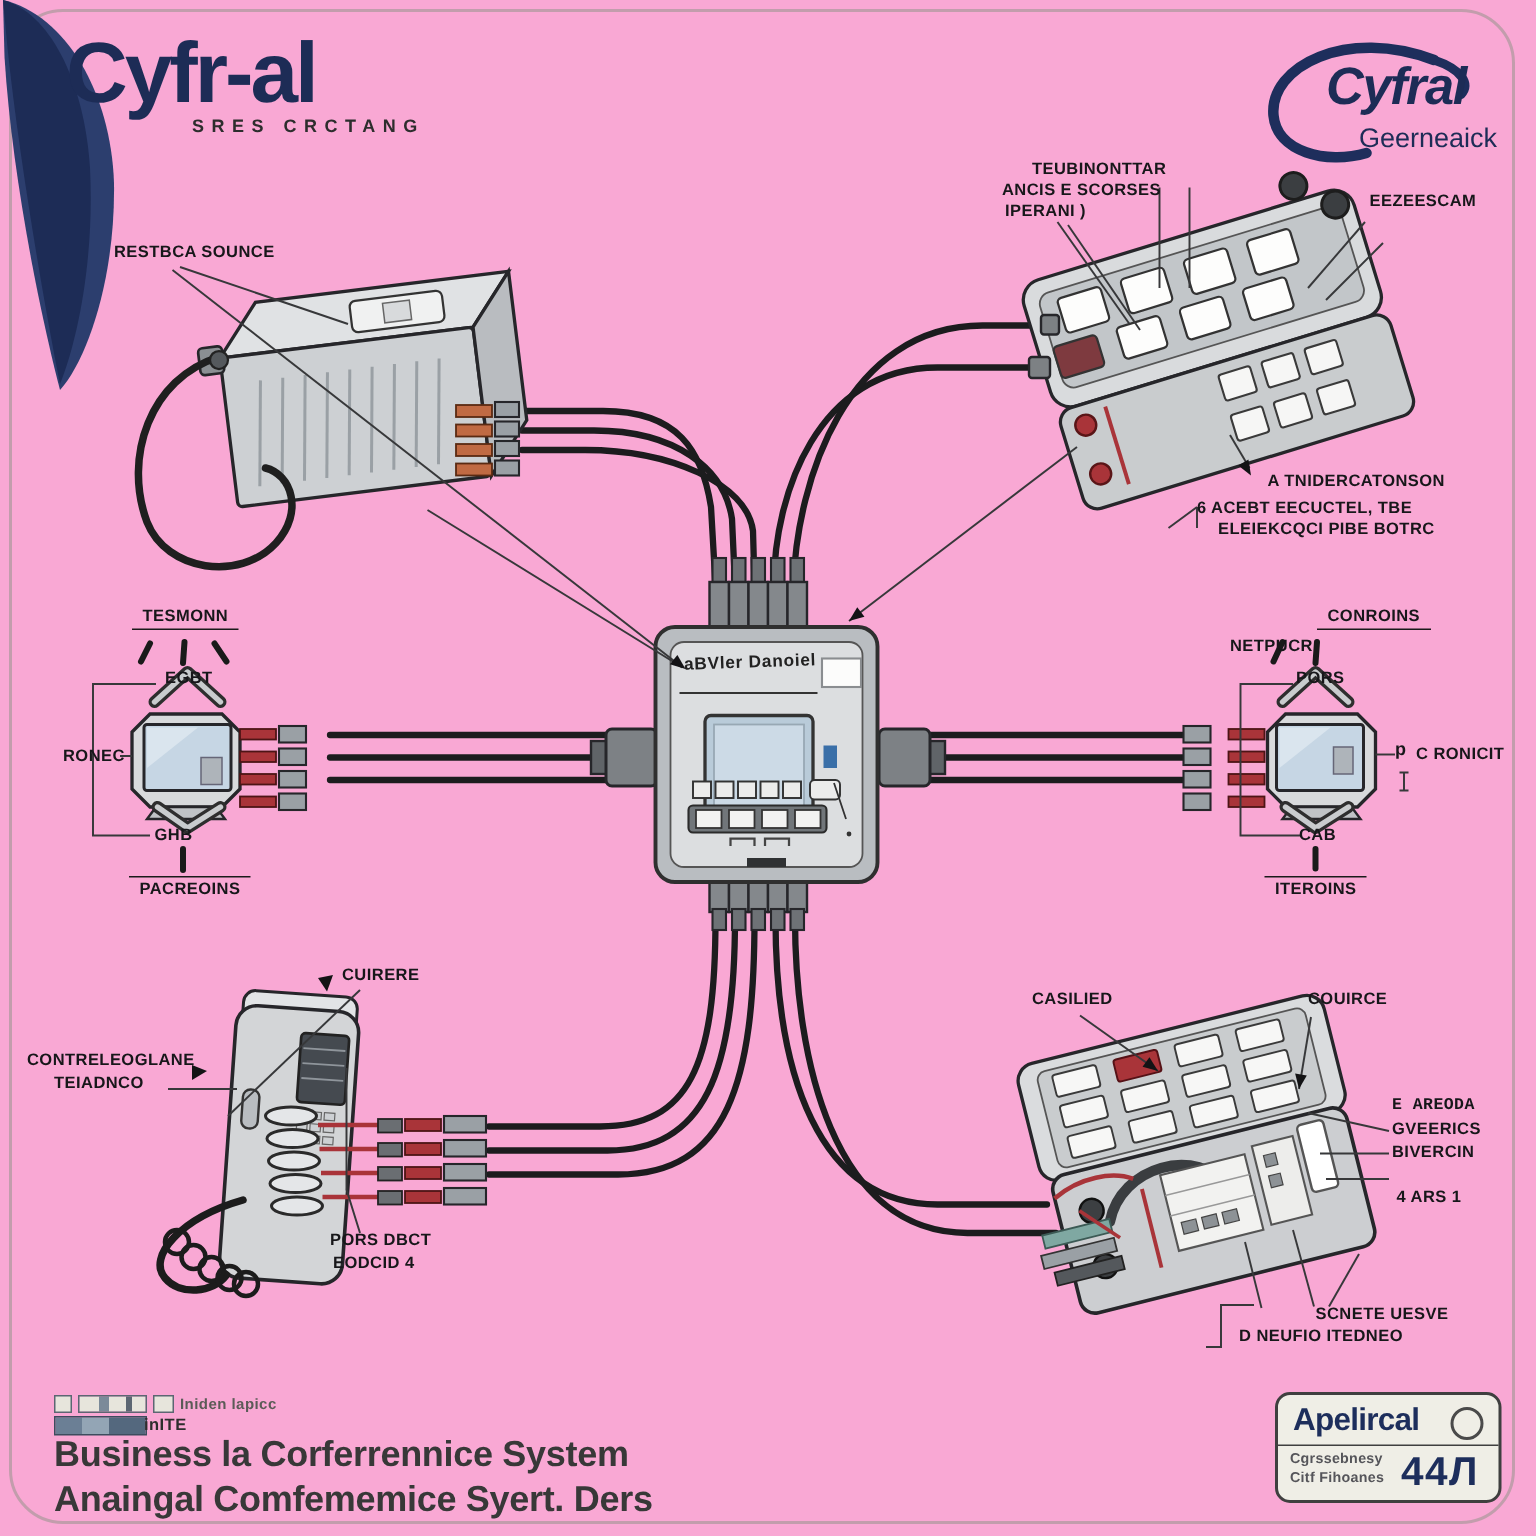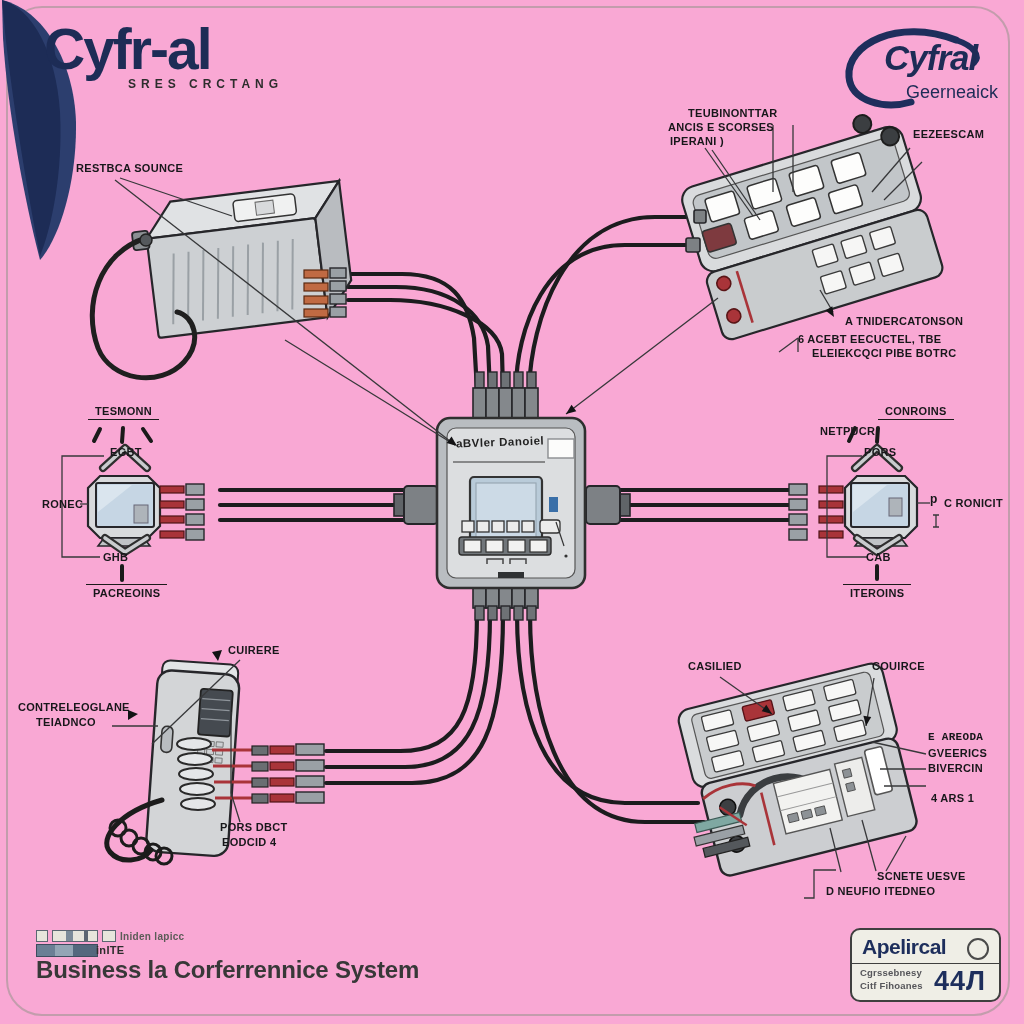--- a/index.html
+++ b/index.html
@@ -443,20 +443,21 @@
     <span class="lg-box" style="width:10px;"></span>
     <span class="lg-box" style="width:44px;background:linear-gradient(90deg,#e7e5dc 0 30%,#7b8a99 30% 45%,#e7e5dc 45% 70%,#5c6672 70% 80%,#e7e5dc 80% 100%);"></span>
     <span class="lg-box" style="width:12px;"></span>
     <span class="lg-text">Iniden lapicc</span>
   </div>
   <div class="legend-row" style="top:944px;">
     <span class="lg-bar"></span>
     <span class="lg-text" style="color:#2d2d2d;font-size:11px;margin-left:-6px;">inITE</span>
   </div>
   <div class="footer-line" style="top:956px;">Business la Corferrennice System</div>
+  <div class="footer-line" style="top:986px;">Anaingal Comfememice Syert. Ders</div>
 
   <div class="badge">
     <div class="badge-title">Apelircal</div>
     <div class="badge-circle"></div>
     <div class="badge-div"></div>
     <div class="badge-sub" style="top:37px;">Cgrssebnesy</div>
     <div class="badge-sub" style="top:50px;">Citf Fihoanes</div>
     <div class="badge-big">44Л</div>
   </div>
 </div>

